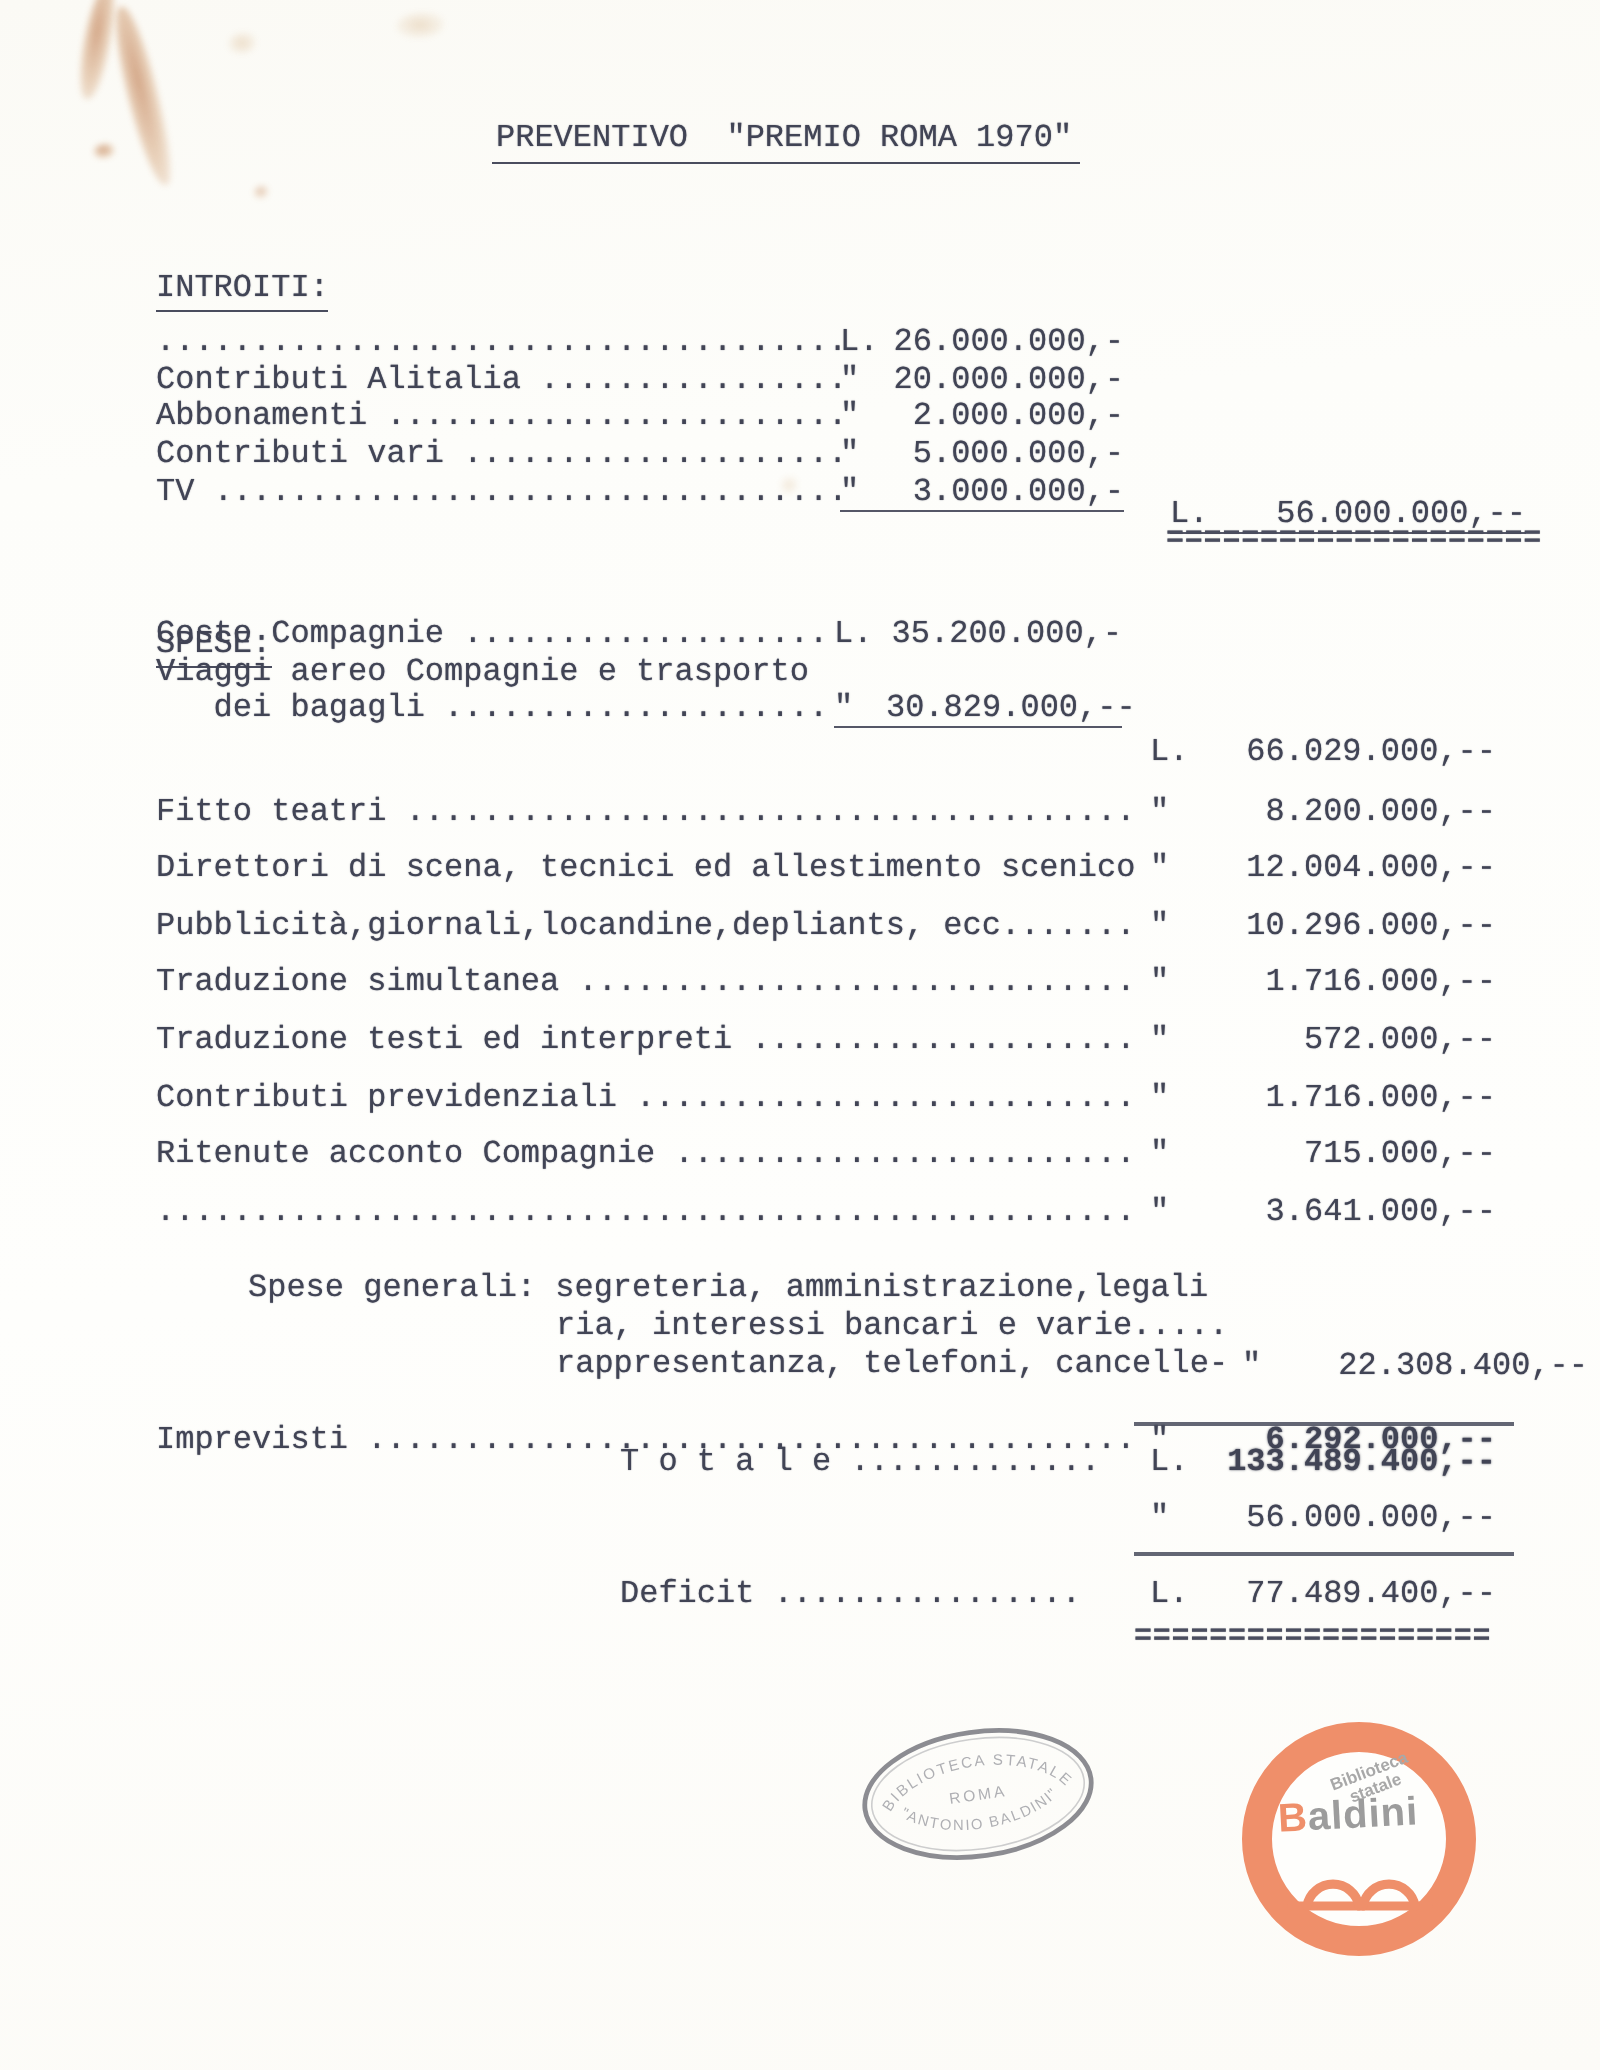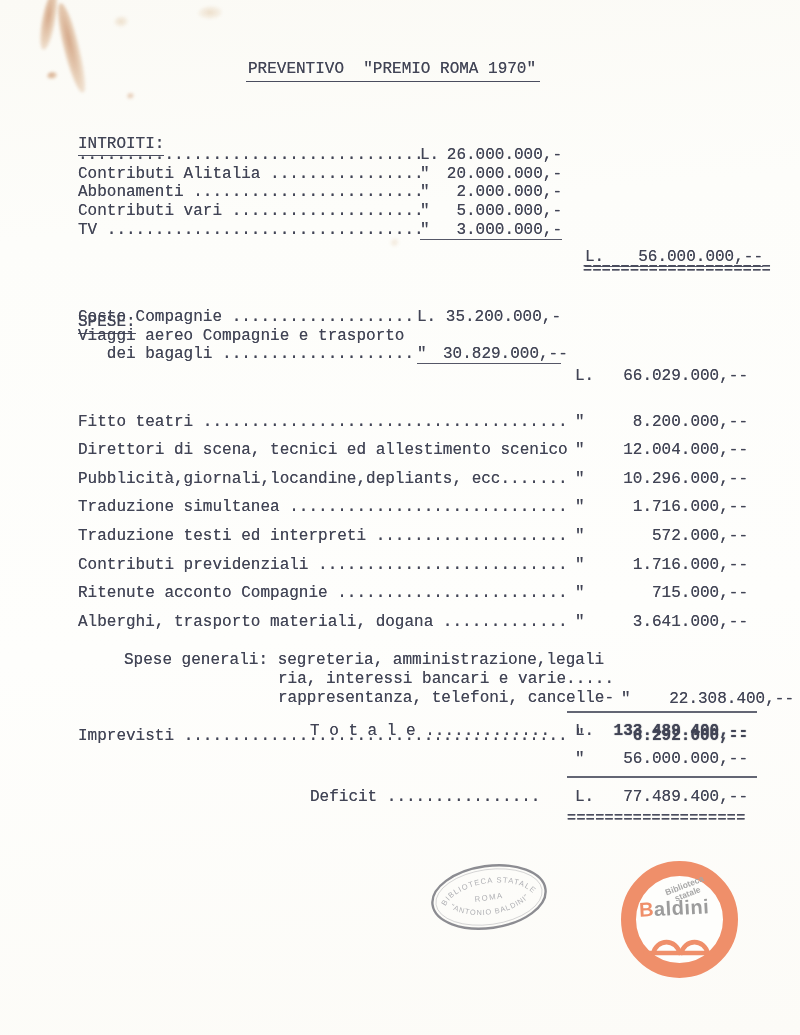--- a/index.html
+++ b/index.html
@@ -16,21 +16,21 @@
   .sec-heading{ border-bottom:1.8px solid #4a4d5e; padding-bottom:2px;margin-top:25px; }
 
   .row{ display:flex; align-items:baseline; }
   .lbl{ flex:none; white-space:pre; }
   .leader{ flex:1 1 auto; overflow:hidden; white-space:nowrap; }
   .cur{ flex:none; white-space:pre; }
   .amt{ flex:none; text-align:right; white-space:pre; }
   .u > .cur, .u > .amt{ border-bottom:1.7px solid rgba(66,69,86,.9); }
 
   .i-row{ height:18.7px; }
-  .i-row .cur{ width:22px; } .i-row .amt{ width:120px; }
+  .i-row .cur{ width:22px; } .i-row .amt{ width:120px;margin-top:16px; }
   .o-row{ height:18.7px; }
   .o-row .cur{ width:26px; } .o-row .amt{ width:118px; }
 
   .s-row{ height:28.6px; align-items:flex-end; }
   .s-row .wrap{ width:490px; flex:none; display:flex; align-items:baseline; }
   .s-row .cur{ width:24px; padding-left:7px; }
   .s-row .amt{ width:149px; }
   .s-multi{ height:86px; align-items:flex-end; padding-bottom:9px; box-sizing:border-box;margin-left:46px; }
   .s-multi .wrapm{ width:490px; flex:none; line-height:19px; }
   .s-multi .wrapm .cont{ padding-left:154px; }
@@ -97,29 +97,29 @@
       <div class="row ink o-row"><span class="lbl">Costo Compagnie </span><span class="leader">..........................................................................................</span><span class="cur">L.</span><span class="amt">35.200.000,-</span></div>
       <div class="row ink o-row"><span class="lbl">Viaggi aereo Compagnie e trasporto</span><span class="leader"></span></div>
       <div class="row ink o-row u"><span class="lbl">   dei bagagli </span><span class="leader">..........................................................................................</span><span class="cur">"</span><span class="amt">30.829.000,--</span></div>
     </div>
 
   <div class="abs sum-amt ink" style="left:575px;top:367px;width:173px;">
     <span class="cur">L.</span>
     <span class="amt">66.029.000,--</span>
   </div>
 
-  <div class="abs" id="spese-rows" style="left:78px;top:402px;width:670px;">
+  <div class="abs" id="spese-rows" style="left:78px;top:386px;width:670px;">
       <div class="row ink s-row"><div class="wrap"><span class="lbl">Fitto teatri </span><span class="leader">..........................................................................................</span></div><span class="cur">"</span><span class="amt">8.200.000,--</span></div>
       <div class="row ink s-row"><div class="wrap"><span class="lbl">Direttori di scena, tecnici ed allestimento scenico</span><span class="leader"></span></div><span class="cur">"</span><span class="amt">12.004.000,--</span></div>
       <div class="row ink s-row"><div class="wrap"><span class="lbl">Pubblicità,giornali,locandine,depliants, ecc</span><span class="leader">..........................................................................................</span></div><span class="cur">"</span><span class="amt">10.296.000,--</span></div>
       <div class="row ink s-row"><div class="wrap"><span class="lbl">Traduzione simultanea </span><span class="leader">..........................................................................................</span></div><span class="cur">"</span><span class="amt">1.716.000,--</span></div>
       <div class="row ink s-row"><div class="wrap"><span class="lbl">Traduzione testi ed interpreti </span><span class="leader">..........................................................................................</span></div><span class="cur">"</span><span class="amt">572.000,--</span></div>
       <div class="row ink s-row"><div class="wrap"><span class="lbl">Contributi previdenziali </span><span class="leader">..........................................................................................</span></div><span class="cur">"</span><span class="amt">1.716.000,--</span></div>
       <div class="row ink s-row"><div class="wrap"><span class="lbl">Ritenute acconto Compagnie </span><span class="leader">..........................................................................................</span></div><span class="cur">"</span><span class="amt">715.000,--</span></div>
-      <div class="row ink s-row"><div class="wrap"><span class="lbl">Alberghi, trasporto materiali, dogana </span><span class="leader">..........................................................................................</span></div><span class="cur">"</span><span class="amt">3.641.000,--</span></div>
+      <div class="row ink s-row"><div class="wrap"><span class="leader">..........................................................................................</span></div><span class="cur">"</span><span class="amt">3.641.000,--</span></div>
       <div class="row ink s-row s-multi"><div class="wrapm"><div class="">Spese generali: segreteria, amministrazione,legali</div><div class="cont">ria, interessi bancari e varie.....</div><div class="cont">rappresentanza, telefoni, cancelle-</div></div><span class="cur">"</span><span class="amt">22.308.400,--</span></div>
       <div class="row ink s-row"><div class="wrap"><span class="lbl">Imprevisti </span><span class="leader">..........................................................................................</span></div><span class="cur">"</span><span class="amt overstruck">6.292.000,--</span></div>
     </div>
 
   <div class="hr" style="left:567px;top:711px;width:190px;"></div>
 
   <div class="abs ink" style="left:310px;top:722px;">T o t a l e .............</div>
   <div class="abs sum-amt ink" style="left:575px;top:722px;width:173px;">
     <span class="cur">L.</span>
     <span class="amt overstruck">133.489.400,--</span>

